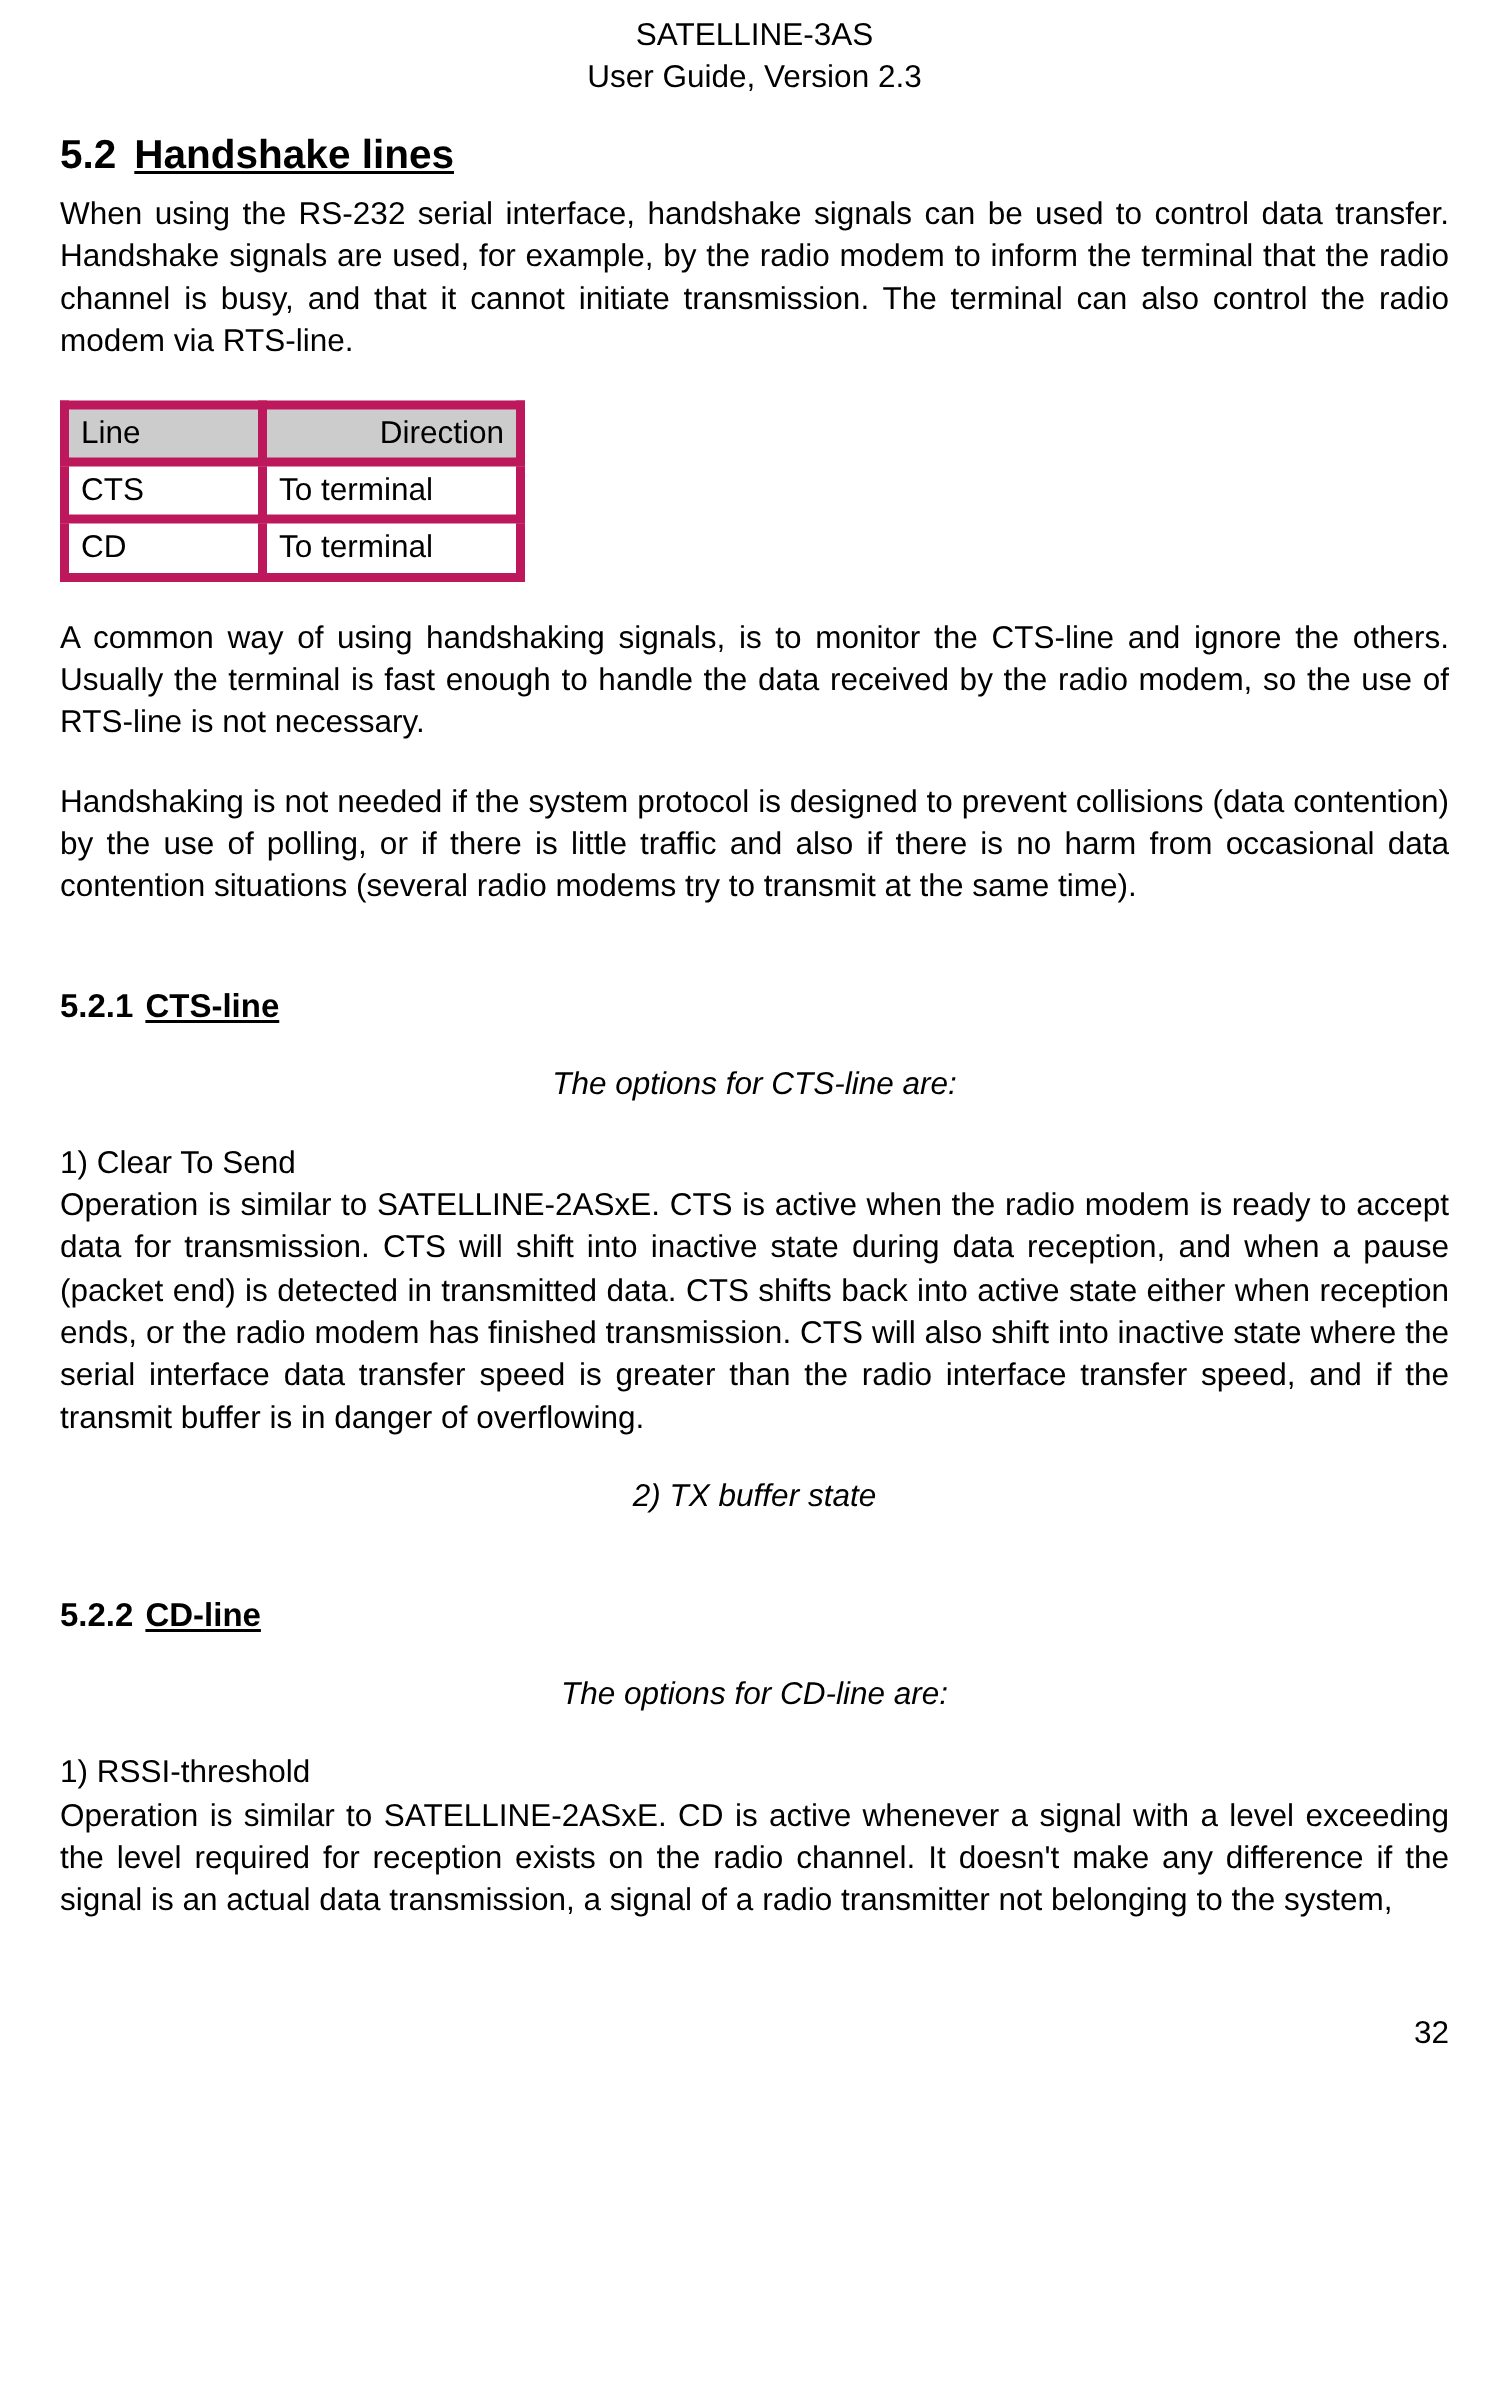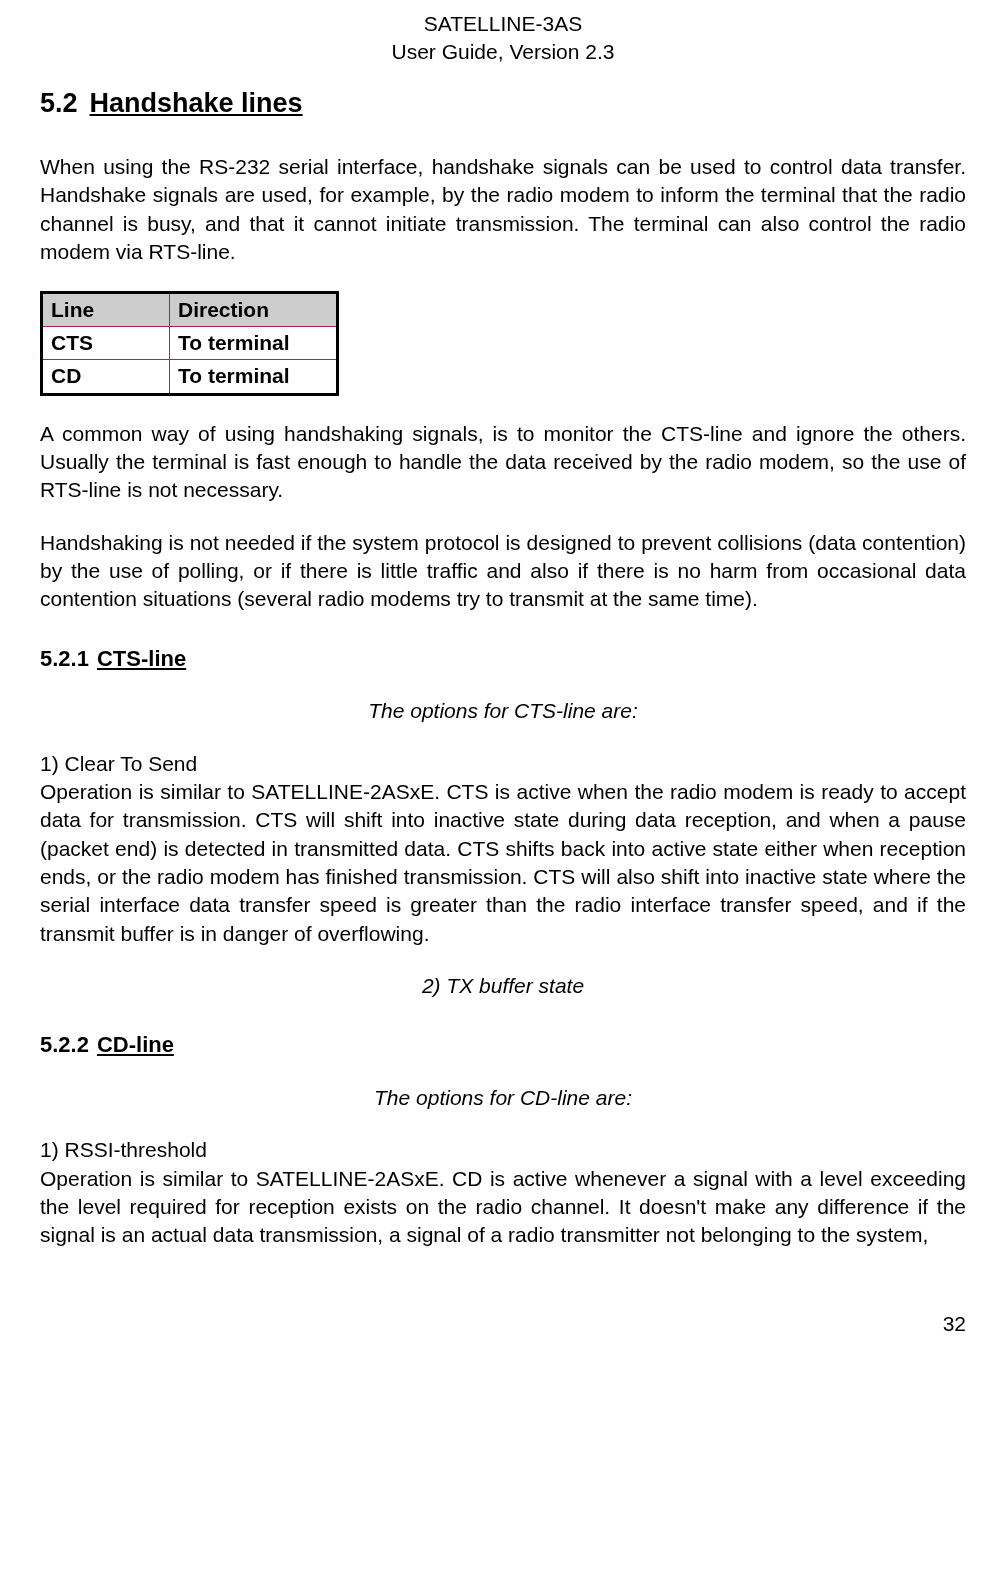--- a/index.html
+++ b/index.html
@@ -15,37 +15,38 @@
     }
     .header-right {
       text-align: center;
       margin-top: 10px;
       margin-bottom: 18px;
       font-size: 21px;
     }
     h2 {
       font-size: 27px;
       font-weight: bold;
-      margin: 0 0 32px 0;
+      margin: 0 0 8px 0;
     }
     h2 .num {
       display: inline-block;
       margin-right: 12px;
     }
     h2 .title {
       text-decoration: underline;
     }
     h3 {
       font-size: 22px;
       font-weight: bold;
       margin: 30px 0 24px 0;
     }
     h3 .num {
       display: inline-block;
       margin-right: 8px;
+      margin-top: 20px;
     }
     h3 .title {
       text-decoration: underline;
     }
     p {
       margin: 0 0 24px 0;
       text-align: justify;
     }
     p.left-align {
       text-align: center;
@@ -53,31 +54,31 @@
     }
     .bold-label {
       font-weight: normal;
     }
     table {
       border-collapse: collapse;
       margin: 0 0 24px 0;
       border: 3px solid #000;
     }
     th, td {
-      border: 1px solid #be185d;
+      border: 6px solid #be185d;
       padding: 2px 8px;
       text-align: left;
-      font-weight: bold;
+      font-weight: normal;
       font-size: 21px;
     }
     th {
       background: #ccc;
     }
     .col1 { width: 110px; }
-    .col2 { width: 150px; }
+    .col2 { width: 150px; text-align: right; }
     .page-num {
       text-align: right;
       font-size: 21px;
       margin-top: 60px;
     }
   </style>
 </head>
 <body>
 
 <div class="header-right">

